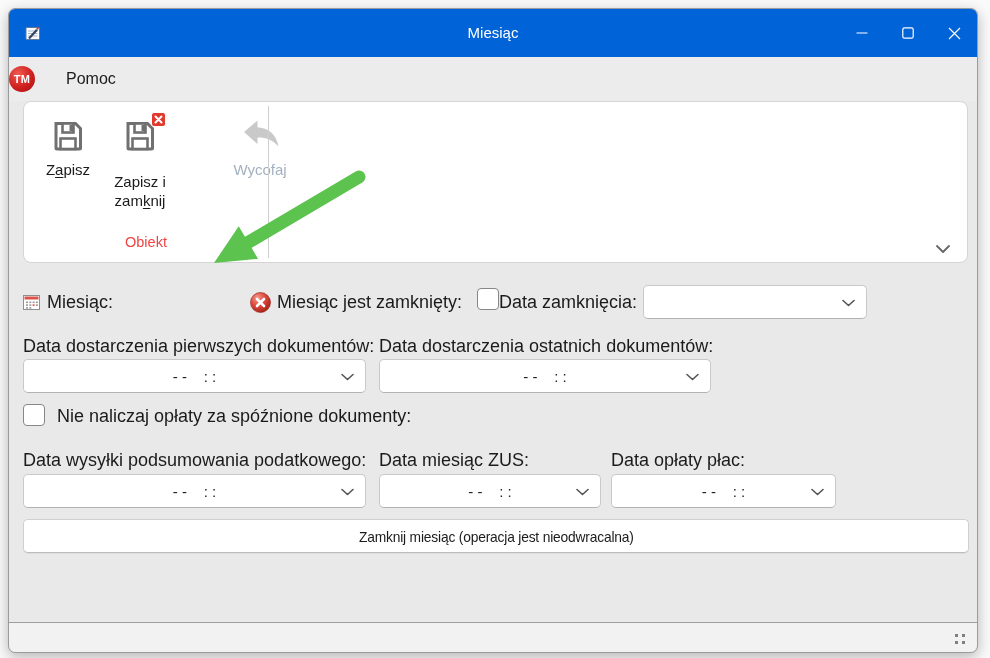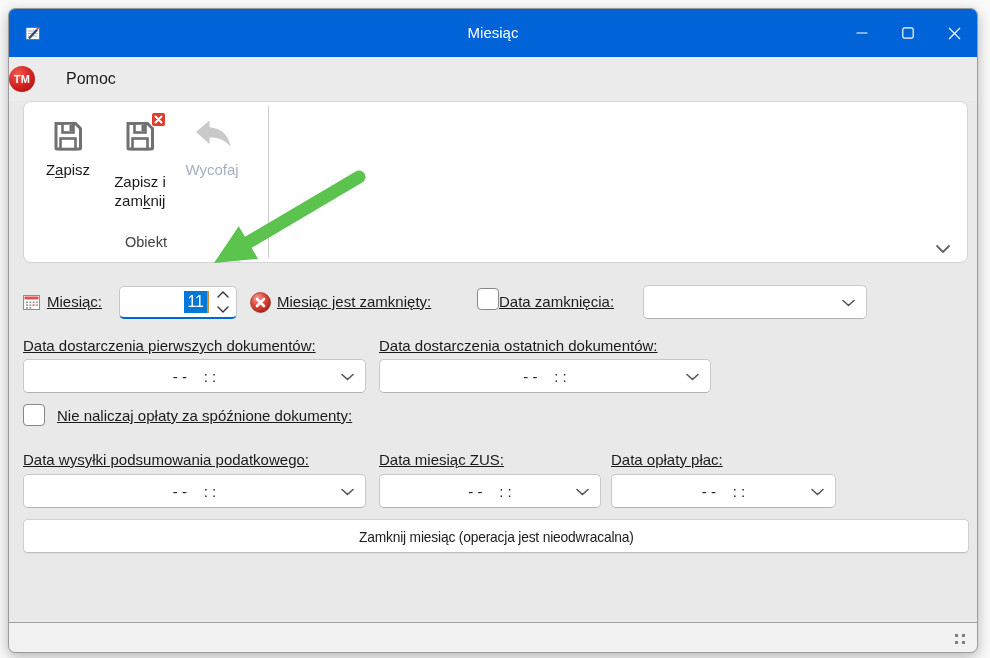--- a/index.html
+++ b/index.html
@@ -68,32 +68,32 @@
     background:var(--content-bg);
   }
   .ribbon{
     position:absolute;left:14px;top:0;width:945px;height:162px;
     background:#fff;border:1px solid #d5d5d5;border-radius:8px;
     display:flex;align-items:flex-start;padding:14px 0 0 12px;
   }
   .rb{display:flex;flex-direction:column;align-items:center;cursor:pointer;margin-right:2px;}
   .rb .ic{position:relative;width:44px;height:42px;display:flex;align-items:flex-start;justify-content:center;}
   .rb .lbl{font-size:15px;line-height:19px;text-align:center;color:var(--ink);margin-top:2px;}
-  .rb.disabled{cursor:default;}
+  .rb.disabled{cursor:default;margin-left:48px;}
   .rb.disabled .lbl{color:#a3b1bf;}
   .accel{text-decoration:underline;text-underline-offset:2px;}
   .xbadge{position:absolute;right:-4px;top:-4px;width:15px;height:15px;}
   .rib-sep{position:absolute;left:244px;top:4px;bottom:4px;width:1px;background:#cfcfcf;}
   .group-label{
     position:absolute;left:0;top:132px;width:244px;text-align:center;
-    font-size:14.5px;color:#404040;
+    font-size:14.5px;color:#ef4444;
   }
   .rib-collapse{position:absolute;right:16px;bottom:10px;width:16px;height:12px;cursor:pointer;}
   
-  .flabel{position:absolute;font-size:15px;line-height:20px;color:var(--ink);white-space:nowrap;text-decoration:underline;}
+  .flabel{position:absolute;font-size:18px;line-height:20px;color:var(--ink);white-space:nowrap;}
   .ficon{position:absolute;}
   .spinbox{
     position:absolute;left:110px;top:185px;width:118px;height:33px;
     background:#fff;border:1px solid #c8c8c8;border-bottom:2px solid var(--accent);
     border-radius:5px;display:flex;align-items:center;cursor:text;
   }
   .spin-val-wrap{flex:1;display:flex;justify-content:flex-end;align-items:center;padding-right:1px;}
   .spin-val{
     background:var(--selection);color:#fff;font-size:16px;line-height:22px;
     padding:0 3px;
@@ -238,38 +238,20 @@
             <rect x="6.3" y="10.3" width="2" height="1.6"></rect>
             <rect x="9.6" y="10.3" width="2" height="1.6" fill="#d9544c"></rect>
             <rect x="12.9" y="10.3" width="2" height="1.6"></rect>
           <rect x="3" y="13.1" width="2" height="1.6"></rect>
             <rect x="6.3" y="13.1" width="2" height="1.6"></rect>
         </g>
       </svg>
     </span>
     <span class="flabel" style="left:38px;top:191px;">Miesiąc:</span>
 
-    <div class="spinbox">
-      <div class="spin-val-wrap">
-        <span class="spin-val">11</span>
-        <span class="caret"></span>
-      </div>
-      <div class="spin-btns">
-        <div class="spin-btn">
-          <svg width="12" height="7" viewBox="0 0 12 7">
-              <path d="M1 6 L6 1 L11 6" fill="none" stroke="#333" stroke-width="1.4" stroke-linecap="round" stroke-linejoin="round"></path>
-            </svg>
-        </div>
-        <div class="spin-btn">
-          <svg width="12" height="7" viewBox="0 0 12 7">
-              <path d="M1 1 L6 6 L11 1" fill="none" stroke="#333" stroke-width="1.4" stroke-linecap="round" stroke-linejoin="round"></path>
-            </svg>
-        </div>
-      </div>
-    </div>
 
     <span class="ficon" style="left:241px;top:191px;">
       <svg width="21" height="21" viewBox="0 0 21 21">
         <defs>
           <radialGradient id="rg" cx="0.35" cy="0.28" r="0.85">
             <stop offset="0" stop-color="#f59a8e"></stop>
               <stop offset="0.45" stop-color="#dd4a3c"></stop>
               <stop offset="1" stop-color="#9c1a0e"></stop>
           </radialGradient>
         </defs>

